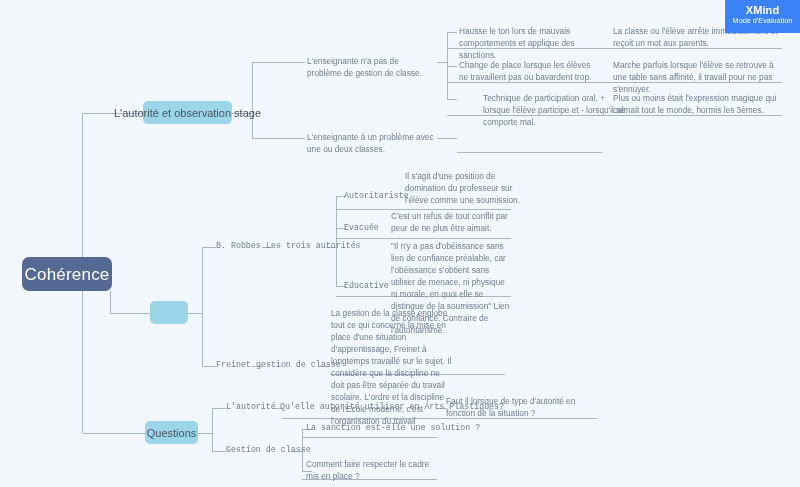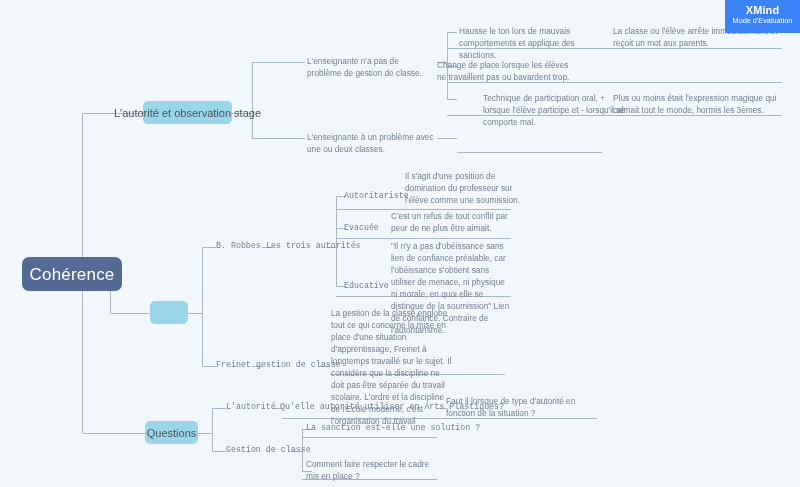--- a/index.html
+++ b/index.html
@@ -182,47 +182,48 @@
   <div class="ln ln-h" style="left:437px; top:408px; width:10px;"></div>
   <div class="ln ln-h" style="left:447px; top:418px; width:150px;"></div>
 
   <div class="ln ln-h" style="left:292px; top:451px; width:10px;"></div>
   <div class="ln ln-v" style="left:302px; top:429px; height:42px;"></div>
   <div class="ln ln-h" style="left:302px; top:429px; width:10px;"></div>
   <div class="ln ln-h" style="left:302px; top:471px; width:10px;"></div>
   <div class="ln ln-h" style="left:302px; top:437px; width:135px;"></div>
   <div class="ln ln-h" style="left:302px; top:479px; width:135px;"></div>
 
-  <div class="node root-node" style="left:22px; top:257px; width:100px; height:34px;">
+  <div class="node root-node" style="left:22px; top:257px; width:90px; height:34px;">
     <span>Cohérence</span>
   </div>
 
   <div class="node main-node" style="left:143px; top:101px; width:89px; height:23px;">
     <span>L'autorité et observation stage</span>
   </div>
 
   <div class="node blank-node" style="left:150px; top:301px; width:38px; height:23px;"></div>
 
   <div class="node main-node" style="left:145px; top:421px; width:53px; height:23px;">
     <span>Questions</span>
   </div>
 
   <div class="para" style="left:307px; top:55px; width:128px;">L'enseignante n'a pas de problème de gestion de classe.</div>
 
   <div class="para" style="left:307px; top:131px; width:128px;">L'enseignante à un problème avec une ou deux classes.</div>
 
   <div class="para" style="left:459px; top:25px; width:142px;">Hausse le ton lors de mauvais comportements et applique des sanctions.</div>
 
-  <div class="para" style="left:437px; top:59px; width:142px;">Change de place lorsque les élèves ne travaillent pas ou bavardent trop.</div>
+  <div class="para" style="left:459px; top:59px; width:142px;">Change de place lorsque les élèves ne travaillent pas ou bavardent trop.</div>
 
   <div class="para" style="left:459px; top:92px; width:146px;margin-left:24px;">Technique de participation oral, + lorsque l'élève participe et - lorsqu'il se comporte mal.</div>
 
 
   <div class="para" style="left:613px; top:25px; width:170px;">La classe ou l'élève arrête immédiatement et reçoit un mot aux parents.</div>
 
+  <div class="para" style="left:613px; top:59px; width:170px;">Marche parfois lorsque l'élève se retrouve à une table sans affinité, il travail pour ne pas s'ennuyer.</div>
 
   <div class="para" style="left:613px; top:92px; width:172px;">Plus ou moins était l'expression magique qui calmait tout le monde, hormis les 3èmes.</div>
 
   <div class="label" style="left:216px; top:240px;text-align:center;">B. Robbes</div>
 
   <div class="label" style="left:266px; top:240px;">Les trois autorités</div>
 
   <div class="label" style="left:344px; top:190px;">Autoritariste</div>
 
   <div class="label" style="left:344px; top:222px;">Evacuée</div>

